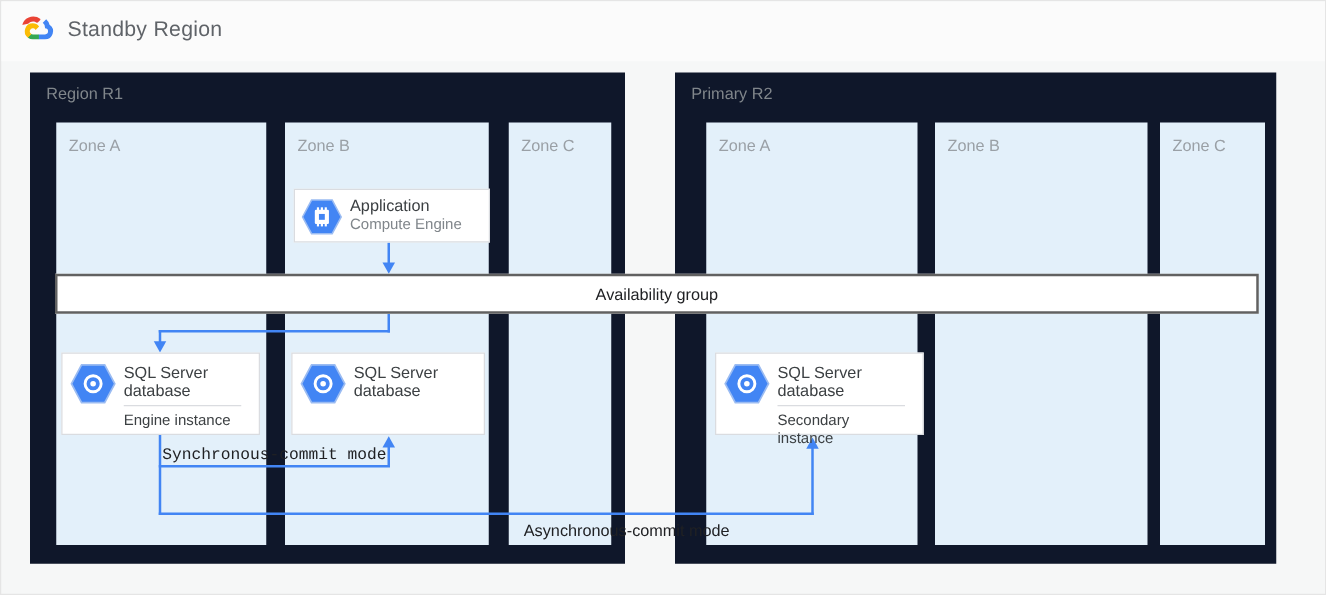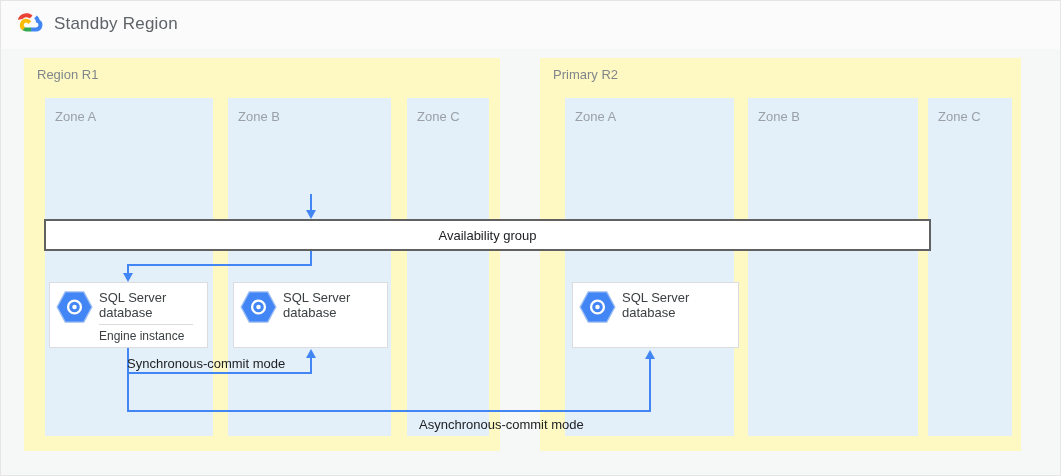--- a/index.html
+++ b/index.html
@@ -5,21 +5,21 @@
   html,body{margin:0;padding:0;background:#fff;}
   .stage{
     position:relative;width:1061px;height:476px;
     background:#f6f7f7;border:1px solid #e5e5e5;box-sizing:border-box;
     font-family:"Liberation Sans", sans-serif;overflow:hidden;
   }
   .header-band{position:absolute;left:0;top:0;width:100%;height:48px;background:#fbfbfb;}
   .brand{position:absolute;left:14px;top:11px;display:flex;align-items:center;gap:9px;}
   .brand-google{font-size:17px;color:#5f6368;font-weight:500;letter-spacing:.2px;}
   .brand-cloud{font-size:17px;color:#5f6368;font-weight:400;letter-spacing:.2px;margin-left:-4px;}
-  .region{position:absolute;background:#fef9c3;}
+  .region{position:absolute;background:#0f172a;}
   .region-label{position:absolute;left:13px;top:9px;font-size:13px;color:#80868b;}
   .zone{position:absolute;background:#e3f0fa;}
   .zone-label{position:absolute;left:10px;top:11px;font-size:13px;color:#9aa0a6;}
   .bar{
     position:absolute;background:#fff;border:2px solid #616161;box-sizing:border-box;
     display:flex;align-items:center;justify-content:center;
     font-size:13px;color:#202124;z-index:5;
   }
   .node{
     position:absolute;background:#fff;border:1px solid #dadce0;box-sizing:border-box;
@@ -31,21 +31,21 @@
   .node-sub{font-size:12px;line-height:14px;color:#3c4043;}
   .node-sub.gray{color:#80868b;}
   .node-sub.divided{border-top:1px solid #dadce0;margin-top:4px;padding-top:4px;margin-right:10px;}
   .h-line{position:absolute;height:2px;background:#4285f4;z-index:4;}
   .v-line{position:absolute;width:2px;background:#4285f4;z-index:4;}
   .arrow-down{position:absolute;width:0;height:0;z-index:4;
     border-left:5px solid transparent;border-right:5px solid transparent;border-top:9px solid #4285f4;}
   .arrow-up{position:absolute;width:0;height:0;z-index:4;
     border-left:5px solid transparent;border-right:5px solid transparent;border-bottom:9px solid #4285f4;}
   .edge-label{position:absolute;font-size:13px;color:#202124;z-index:7;white-space:nowrap;}
-  .center{}
+  .center{text-align:center;font-family:Liberation Mono, monospace;}
 </style>
 </head>
 <body>
 
 <div class="stage">
   <div class="header-band"></div>
 
   <div class="brand">
     <svg width="30" height="24" viewBox="0 0 24 19">
       <path fill="#ea4335" d="M12.19 4.64l1.57-1.57.11-.66C11.02.03 6.47.33 3.9 3.05a7.9 7.9 0 0 0-1.67 3.11l.56-.08 3.14-.52.24-.25c1.4-1.53 3.76-1.74 5.37-.44l.65-.23z"></path>
@@ -96,24 +96,41 @@
   <div class="h-line" style="left:126px;top:371px;width:185px;"></div>
   <div class="v-line" style="left:309px;top:356px;height:16px;"></div>
   <div class="arrow-up" style="left:305px;top:348px;"></div>
   <div class="edge-label center" style="left:126px;top:355px;width:185px;">Synchronous-commit mode</div>
 
   <div class="h-line" style="left:126px;top:409px;width:524px;"></div>
   <div class="v-line" style="left:648px;top:357px;height:54px;"></div>
   <div class="arrow-up" style="left:644px;top:349px;"></div>
   <div class="edge-label" style="left:418px;top:416px;">Asynchronous-commit mode</div>
 
-  <div class="bar" style="left:43px;top:218px;width:887px;height:32px;">
+  <div class="bar" style="left:43px;top:218px;width:963px;height:32px;">
     <span>Availability group</span>
   </div>
 
+  <div class="node" style="left:234px;top:150px;width:157px;height:43px;padding:5px 4px 4px 5px;">
+    <svg class="hex" width="33" height="33" viewBox="0 0 38 34">
+      <polygon points="9.5,1.5 28.5,1.5 36.8,17 28.5,32.5 9.5,32.5 1.2,17" fill="#4285f4" stroke="#9bbcf2" stroke-width="1.4"></polygon>
+      <rect x="14.4" y="8.2" width="2" height="3" fill="#fff"></rect>
+        <rect x="18" y="8.2" width="2" height="3" fill="#fff"></rect>
+        <rect x="21.6" y="8.2" width="2" height="3" fill="#fff"></rect>
+      <rect x="14.4" y="22.8" width="2" height="3" fill="#fff"></rect>
+        <rect x="18" y="22.8" width="2" height="3" fill="#fff"></rect>
+        <rect x="21.6" y="22.8" width="2" height="3" fill="#fff"></rect>
+      <rect x="12.5" y="10.5" width="13" height="13" rx="1.2" fill="#fff"></rect>
+      <rect x="16.3" y="14.3" width="5.4" height="5.4" fill="#4285f4"></rect>
+    </svg>
+    <div class="node-text">
+      <div class="node-title">Application</div>
+      <div class="node-sub gray">Compute Engine</div>
+    </div>
+  </div>
 
   <div class="node" style="left:48px;top:281px;width:159px;height:66px;padding:7px 4px 4px 6px;">
     <svg class="hex" width="37" height="34" viewBox="0 0 38 34">
       <polygon points="9.5,1.5 28.5,1.5 36.8,17 28.5,32.5 9.5,32.5 1.2,17" fill="#4285f4" stroke="#9bbcf2" stroke-width="1.4"></polygon>
       <circle cx="19" cy="17" r="6.6" fill="none" stroke="#fff" stroke-width="2.4"></circle>
       <circle cx="19" cy="17" r="2.3" fill="#fff"></circle>
     </svg>
     <div class="node-text">
       <div class="node-title">SQL Server database</div>
       <div class="node-sub divided">Engine instance</div>
@@ -132,15 +149,16 @@
   </div>
 
   <div class="node" style="left:571px;top:281px;width:167px;height:66px;padding:7px 4px 4px 6px;">
     <svg class="hex" width="37" height="34" viewBox="0 0 38 34">
       <polygon points="9.5,1.5 28.5,1.5 36.8,17 28.5,32.5 9.5,32.5 1.2,17" fill="#4285f4" stroke="#9bbcf2" stroke-width="1.4"></polygon>
       <circle cx="19" cy="17" r="6.6" fill="none" stroke="#fff" stroke-width="2.4"></circle>
       <circle cx="19" cy="17" r="2.3" fill="#fff"></circle>
     </svg>
     <div class="node-text">
       <div class="node-title">SQL Server database</div>
+      <div class="node-sub divided">Secondary instance</div>
     </div>
   </div>
 </div>
 
 </body></html>

